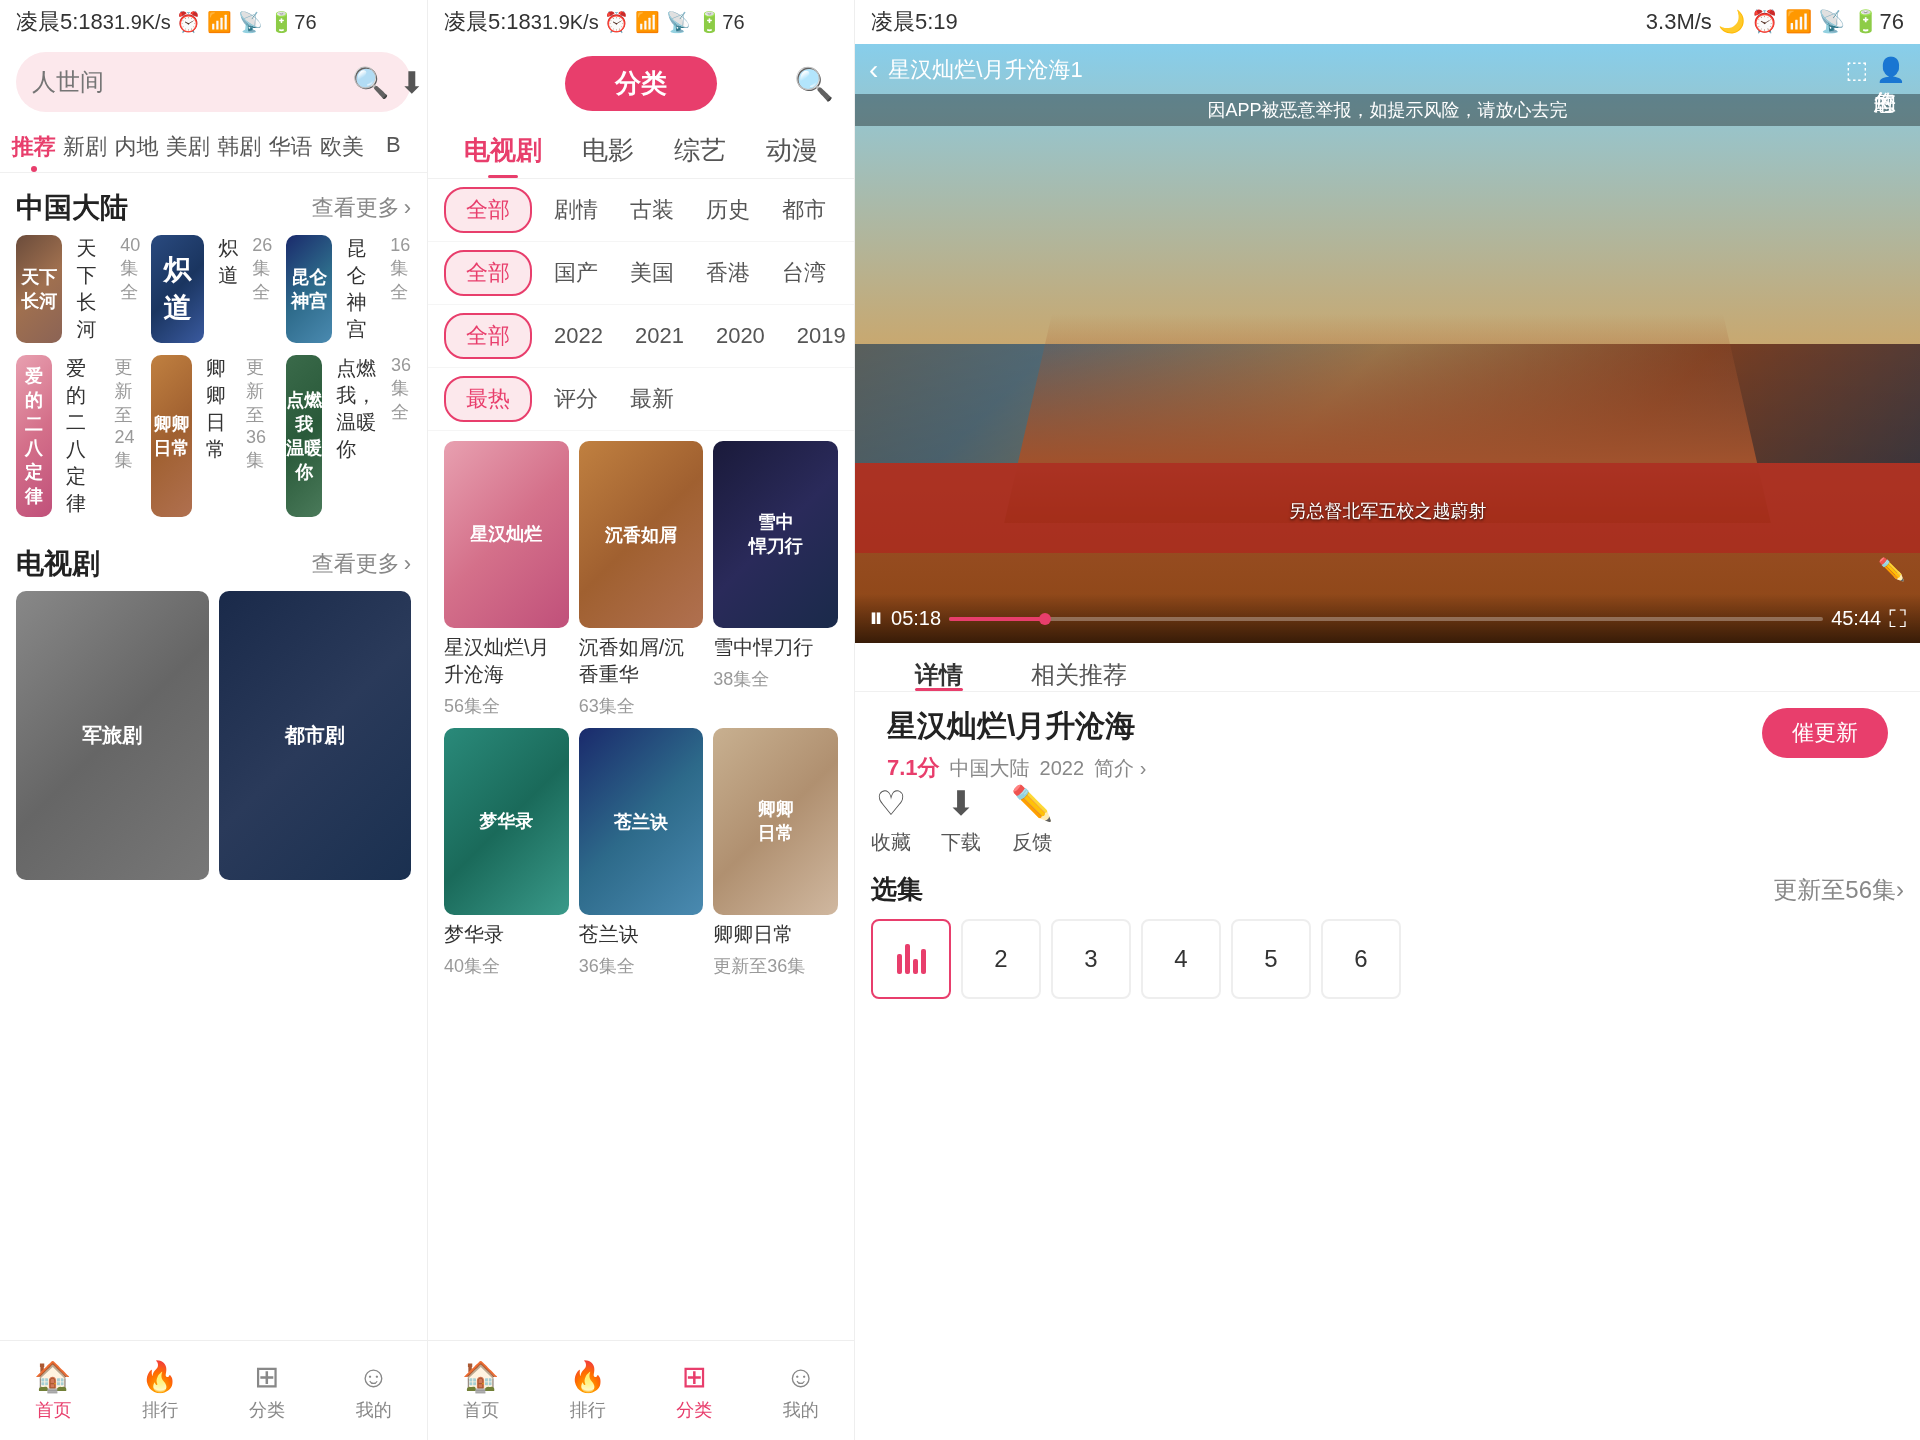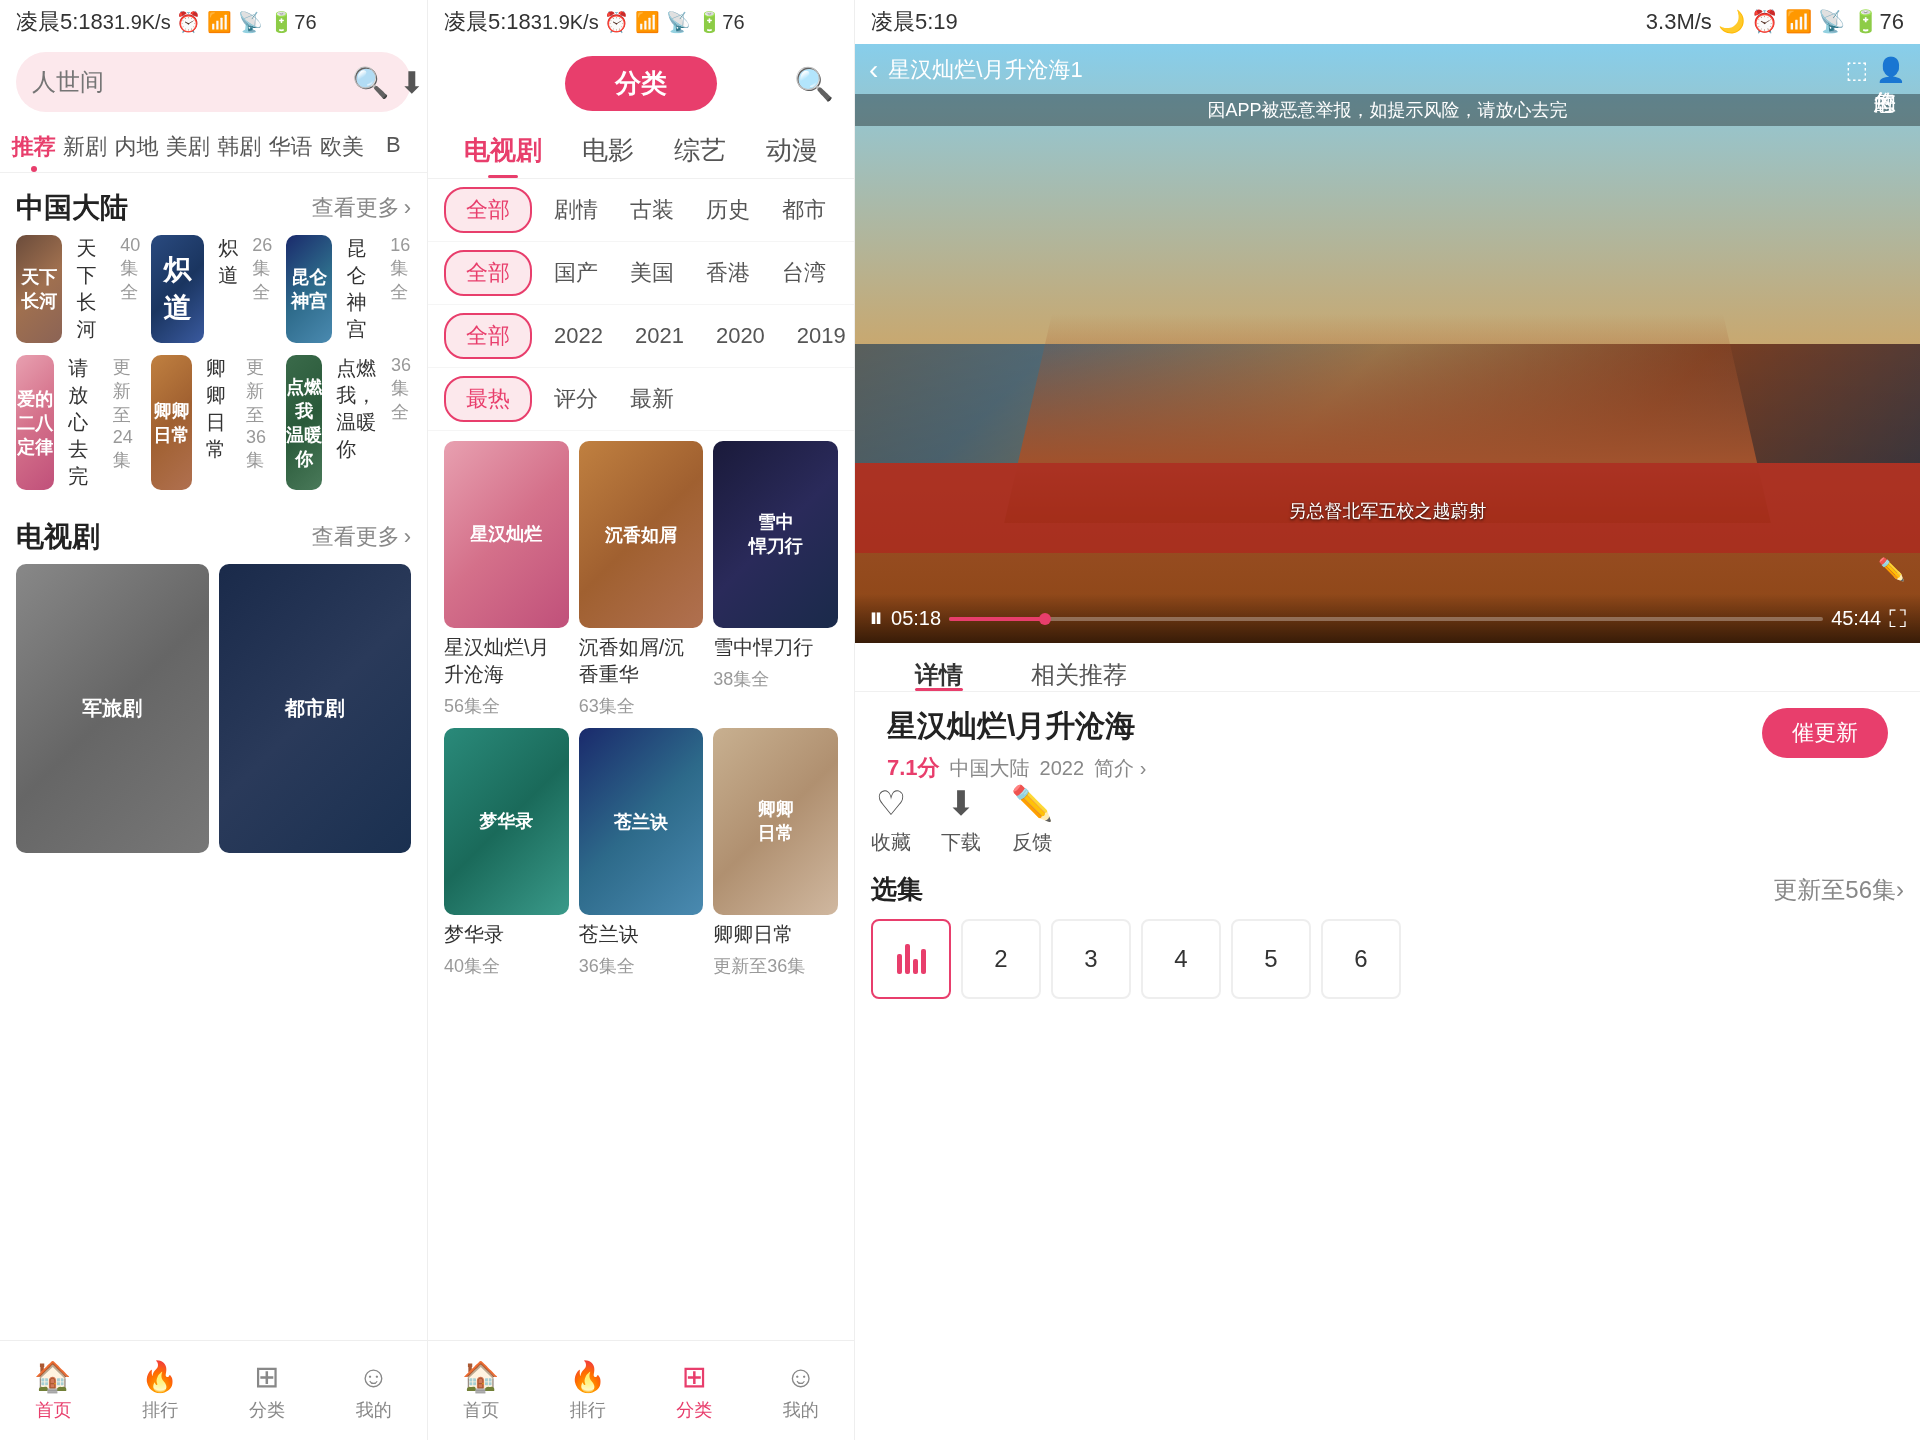--- a/index.html
+++ b/index.html
@@ -721,21 +721,21 @@
         <span class="card-title">昆仑神宫</span>
         <span class="card-subtitle">16集全</span>
       </div>
     </div>
 
     <div class="cards-row">
       <div class="card">
         <div class="card-img bg-pink">
           <div class="card-img-placeholder">爱的<br>二八定律</div>
         </div>
-        <span class="card-title">请放心去完</span>
+        <span class="card-title">爱的二八定律</span>
         <span class="card-subtitle">更新至24集</span>
       </div>
       <div class="card">
         <div class="card-img bg-warm">
           <div class="card-img-placeholder">卿卿<br>日常</div>
         </div>
         <span class="card-title">卿卿日常</span>
         <span class="card-subtitle">更新至36集</span>
       </div>
       <div class="card">

